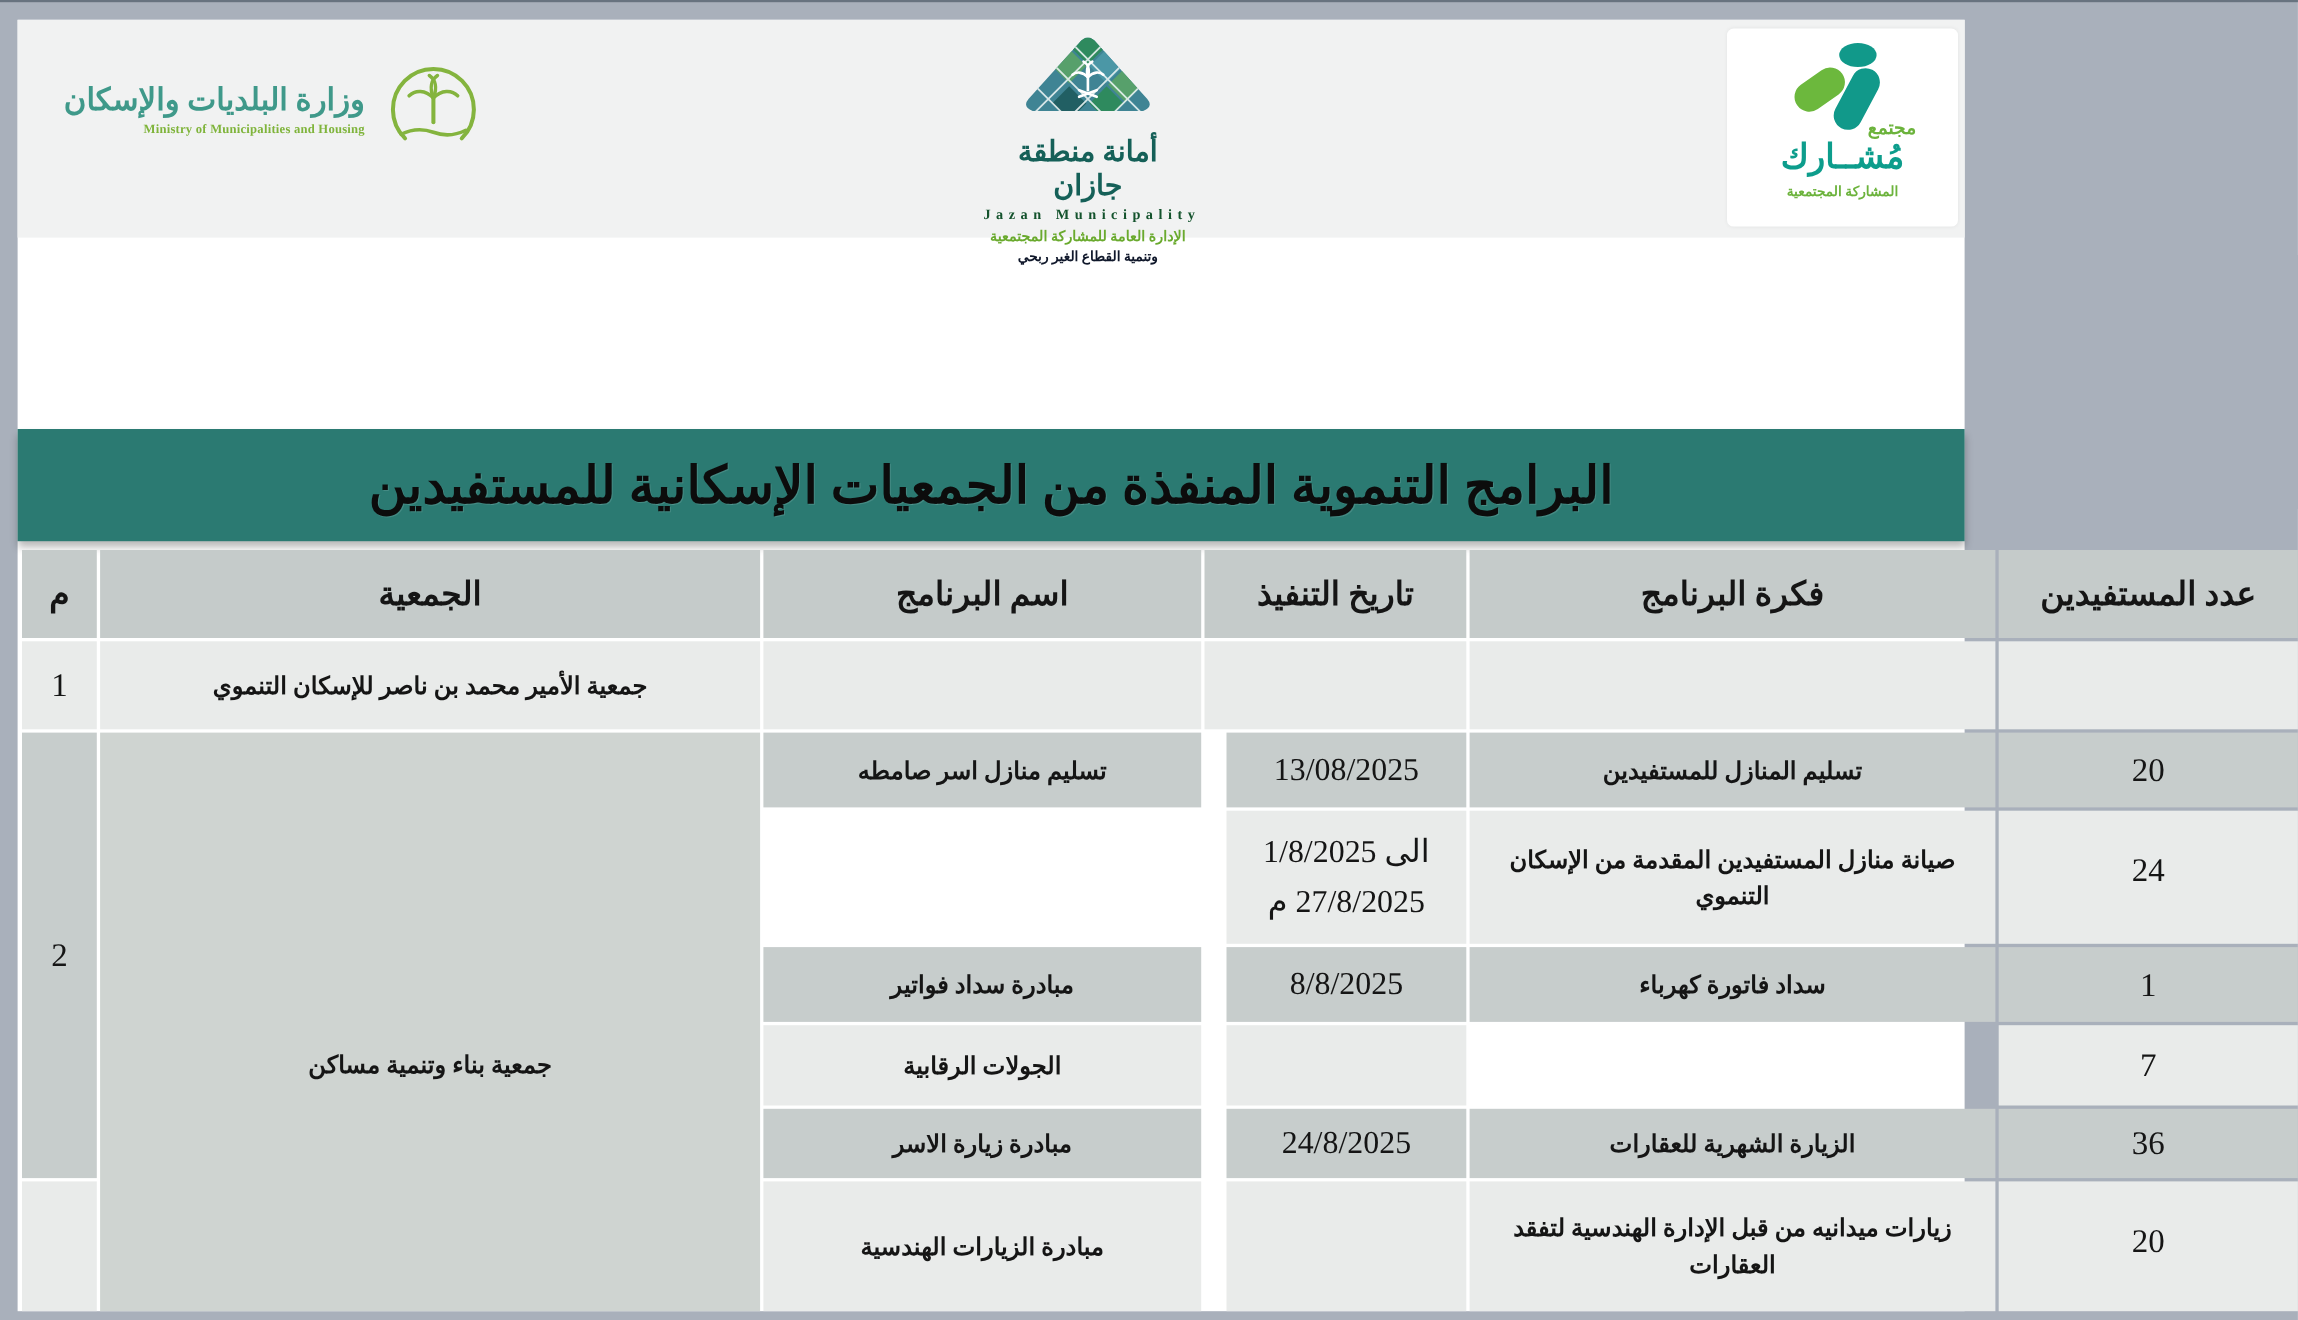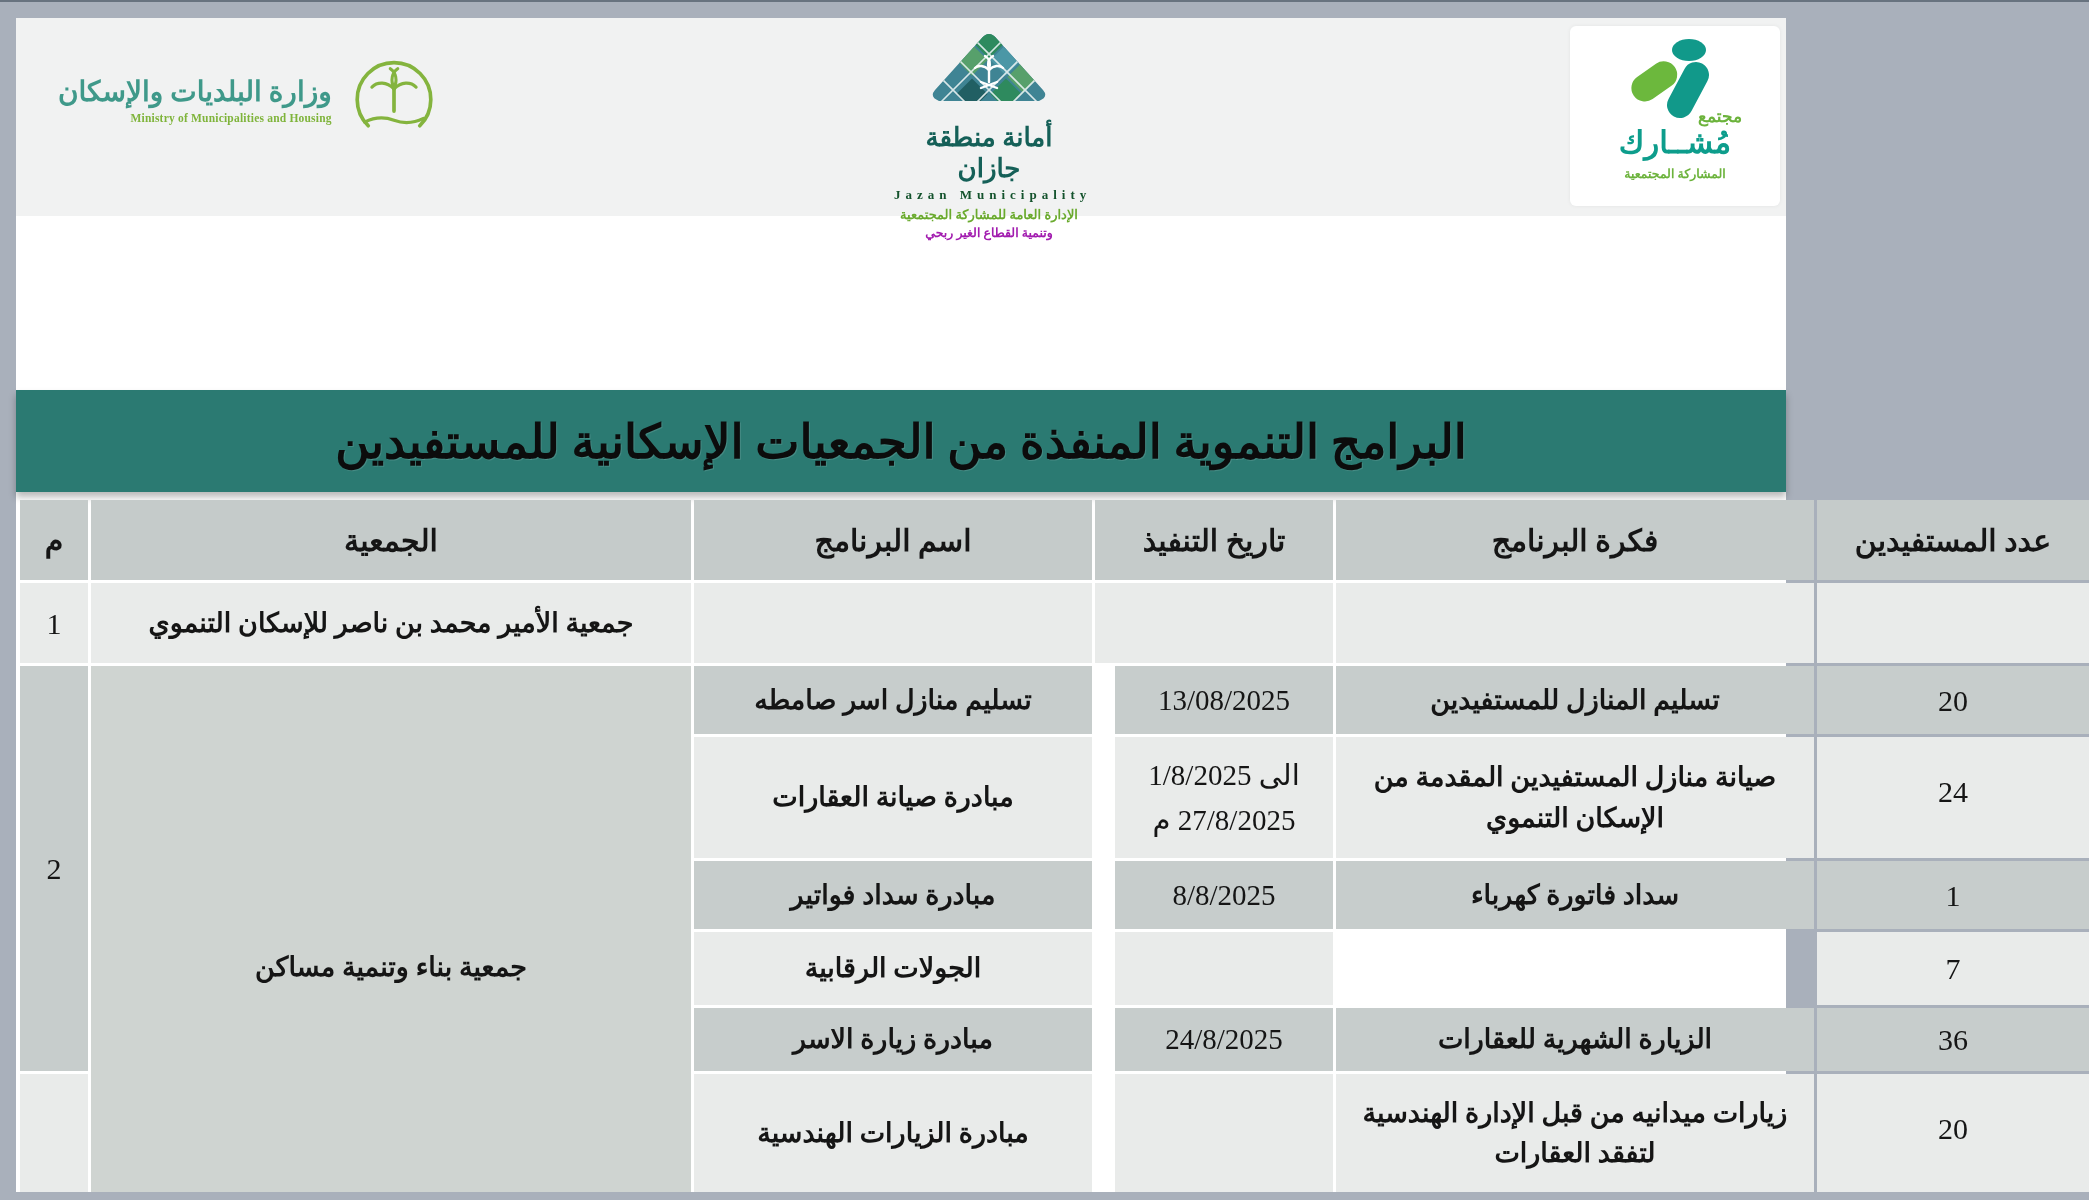--- a/index.html
+++ b/index.html
@@ -15,39 +15,39 @@
   
   .band-logos{position:absolute;left:0;top:0;width:100%;height:198px;background:#f1f2f2;}
   .ministry{position:absolute;left:42px;top:36px;display:flex;align-items:center;gap:16px;}
   .ministry .txt{text-align:right;}
   .ministry .ar{font-size:28px;font-weight:700;color:#3f998a;direction:rtl;line-height:1.15;}
   .ministry .en{font-size:11.5px;font-weight:700;color:#7fb43b;margin-top:4px;letter-spacing:.2px;}
   .jazan{position:absolute;left:878px;top:12px;width:190px;text-align:center;}
   .jazan .ar{font-size:26px;font-weight:700;color:#156058;direction:rtl;margin-top:4px;}
   .jazan .en{font-size:13px;font-weight:700;color:#14532d;letter-spacing:5px;margin-top:3px;white-space:nowrap;}
   .jazan .g1{font-size:13px;font-weight:700;color:#6aaa2e;direction:rtl;margin-top:4px;}
-  .jazan .g2{font-size:12.5px;font-weight:700;color:#a21caf;direction:rtl;letter-spacing:2px;margin-top:2px;}
+  .jazan .g2{font-size:12.5px;font-weight:700;color:#0f172a;direction:rtl;letter-spacing:2px;margin-top:2px;}
   .musharek{position:absolute;right:6px;top:8px;width:210px;height:180px;background:#ffffff;
     border-radius:6px;box-shadow:0 0 4px rgba(0,0,0,.06);text-align:center;}
   .musharek .w1{font-size:17px;font-weight:700;color:#6cb33c;direction:rtl;text-align:right;padding-right:38px;margin-top:-14px;}
   .musharek .w2{font-size:31px;font-weight:700;color:#0d9d8c;direction:rtl;line-height:1.05;}
   .musharek .w3{font-size:12.5px;font-weight:700;color:#6cb33c;direction:rtl;margin-top:6px;}
 
   
   .title-bar{position:absolute;left:0;top:372px;width:100%;height:102px;background:#2b7a72;
     display:flex;align-items:center;justify-content:center;box-shadow:0 5px 7px rgba(0,0,0,.28);}
   .title-bar .t{font-size:47px;font-weight:700;color:#0c0c0c;direction:rtl;text-shadow:1px 1px 0 rgba(255,255,255,.12);}
 
   
   .grid{position:absolute;left:4px;top:482px;display:grid;
     grid-template-columns:68px 600px 398px 238px 478px 272px;
     grid-template-rows:80px 80px 68px 121px 68px 73px 63px 118px;
     gap:3px;background:transparent;}
   .c{display:flex;align-items:center;justify-content:center;direction:rtl;
-    font-size:27px;line-height:1.5;text-align:center;padding:0 14px;box-sizing:border-box;}
+    font-size:22px;line-height:1.5;text-align:center;padding:0 14px;box-sizing:border-box;}
   .d{background:#c7cdcc;}
   .l{background:#e9ebea;}
   .as{background:#cfd4d1;}
   .hd{font-weight:700;font-size:30px;background:#c5cbca;}
   .ar{font-weight:700;}
   .num{font-size:30px;font-weight:400;}
   .date{font-size:29px;font-weight:400;white-space:pre-line;line-height:1.55;margin-left:20px;}
   .assoc2{align-items:center;padding-top:76px;}
   .vtop{align-items:flex-start;padding-top:32px;}
 
@@ -165,21 +165,20 @@
 
     <div class="c d num" style="grid-column:1;grid-row:3/8">2</div>
     <div class="c l" style="grid-column:1;grid-row:8/9"></div>
     <div class="c as ar assoc2" style="grid-column:2;grid-row:3/9">جمعية بناء وتنمية مساكن</div>
 
     <div class="c d ar" style="grid-column:3;grid-row:3">تسليم منازل اسر صامطه</div>
     <div class="c d date" style="grid-column:4;grid-row:3">13/08/2025</div>
     <div class="c d ar" style="grid-column:5;grid-row:3">تسليم المنازل للمستفيدين</div>
     <div class="c d num" style="grid-column:6;grid-row:3">20</div>
 
-    <div class="c l ar" style="grid-column:3;grid-row:4">مبادرة صيانة العقارات</div>
     <div class="c l date" style="grid-column:4;grid-row:4">الى 1/8/2025
 27/8/2025 م</div>
     <div class="c l ar" style="grid-column:5;grid-row:4">صيانة منازل المستفيدين المقدمة من الإسكان التنموي</div>
     <div class="c l num vtop" style="grid-column:6;grid-row:4">24</div>
 
     <div class="c d ar" style="grid-column:3;grid-row:5">مبادرة سداد فواتير</div>
     <div class="c d date" style="grid-column:4;grid-row:5">8/8/2025</div>
     <div class="c d ar" style="grid-column:5;grid-row:5">سداد فاتورة كهرباء</div>
     <div class="c d num" style="grid-column:6;grid-row:5">1</div>
 

